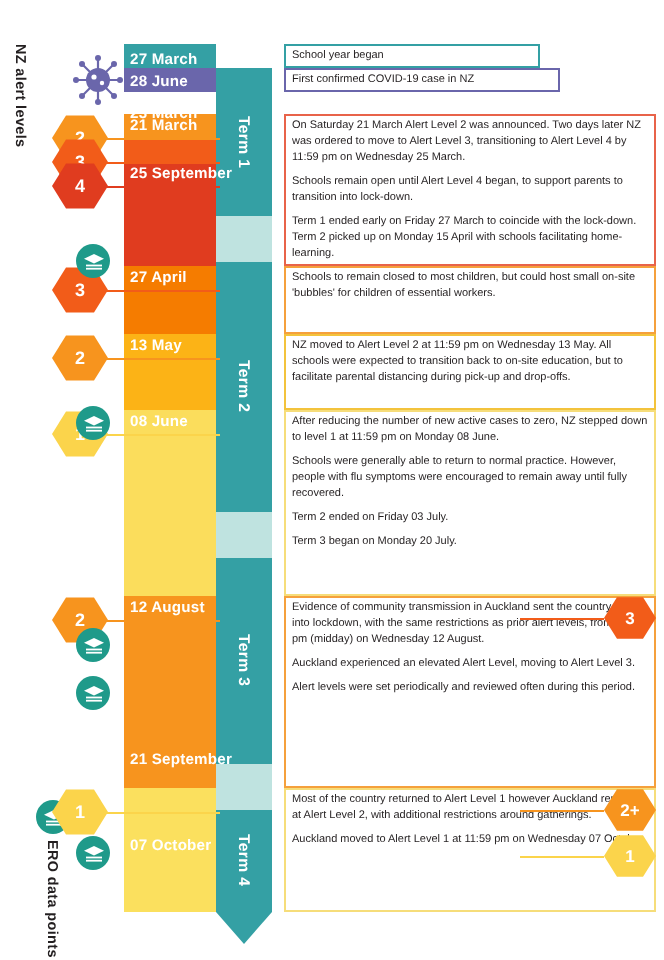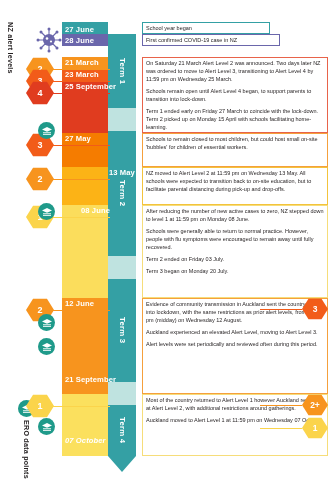--- a/index.html
+++ b/index.html
@@ -149,31 +149,31 @@
     <div class="term" style="top: 108px; height: 23px; background: rgb(191, 227, 224);"></div>
     <div class="term" style="top: 131px; height: 125px; background: rgb(52, 160, 164);"></div>
     <div class="termlabel" style="top: 131px; height: 125px;">Term 2</div>
     <div class="term" style="top: 256px; height: 23px; background: rgb(191, 227, 224);"></div>
     <div class="term" style="top: 279px; height: 103px; background: rgb(52, 160, 164);"></div>
     <div class="termlabel" style="top: 279px; height: 103px;">Term 3</div>
     <div class="term" style="top: 382px; height: 23px; background: rgb(191, 227, 224);"></div>
     <div class="term" style="top: 405px; height: 51px; background: rgb(52, 160, 164);"></div>
     <div class="termlabel" style="top: 405px; height: 51px;">Term 4</div>
     <div class="arrow" style="top: 456px;"></div>
-    <div class="bandlabel" style="top: 25px;">27 June</div>
+    <div class="bandlabel" style="top: 25px;">27 March</div>
     <div class="bandlabel" style="top: 36px;">28 June</div>
     <div class="bandlabel" style="top: 58px; text-align: center;">21 March</div>
-    <div class="bandlabel" style="top: 70px;">23 March</div>
+    <div class="bandlabel" style="top: 52px;">23 March</div>
     <div class="bandlabel" style="top: 82px;">25 September</div>
-    <div class="bandlabel" style="top: 134px;">27 May</div>
-    <div class="bandlabel" style="top: 168px; margin-left: 44px;">13 May</div>
-    <div class="bandlabel" style="top: 206px; margin-left: 16px;">08 June</div>
-    <div class="bandlabel" style="top: 299px;">12 June</div>
+    <div class="bandlabel" style="top: 134px;">27 April</div>
+    <div class="bandlabel" style="top: 168px;">13 May</div>
+    <div class="bandlabel" style="top: 206px;">08 June</div>
+    <div class="bandlabel" style="top: 299px;">12 August</div>
     <div class="bandlabel" style="top: 375px;">21 September</div>
-    <div class="bandlabel" style="top: 436px; font-style: italic;">07 October</div>
+    <div class="bandlabel" style="top: 418px;">07 October</div>
     <div class="note" style="top: 22px; height: 12px; width: 128px; border-color: rgb(52, 160, 164);">
       <p>School year began</p>
     </div>
     <div class="note" style="top: 34px; height: 12px; width: 138px; border-color: rgb(106, 102, 171);">
       <p>First confirmed COVID-19 case in NZ</p>
     </div>
     <div class="note" style="top: 57px; height: 76px; width: 186px; border-color: rgb(232, 99, 74);">
       <p>On Saturday 21 March Alert Level 2 was announced. Two days later NZ was ordered to move to Alert Level 3, transitioning to Alert Level 4 by 11:59 pm on Wednesday 25 March.</p>
       <p>Schools remain open until Alert Level 4 began, to support parents to transition into lock-down.</p>
       <p>Term 1 ended early on Friday 27 March to coincide with the lock-down. Term 2 picked up on Monday 15 April with schools facilitating home-learning.</p>

